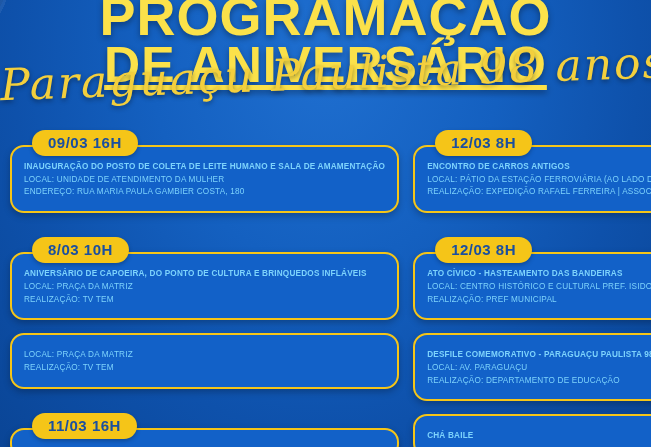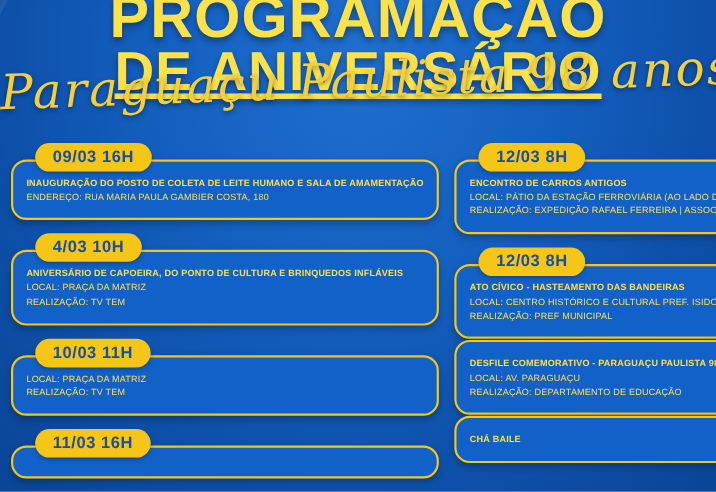--- a/index.html
+++ b/index.html
@@ -44,42 +44,42 @@
     z-index:4;
     text-shadow:0 2px 5px rgba(0,0,0,0.4);
     white-space:nowrap;
     transform:rotate(-2deg);
   }
   .columns{
     position:absolute;top:130px;left:0;right:0;bottom:0;
     display:flex;gap:14px;padding:0 10px;z-index:2;
   }
   .col{flex:1;display:flex;flex-direction:column;gap:8px;}
-  .event{position:relative;margin-bottom:4px;}
+  .event{position:relative;margin-bottom:16px;}
   .date-pill{
     display:inline-block;
     background:#f5c518;
     color:#1a4fa0;
     font-weight:bold;
     font-size:15px;
     padding:4px 16px 5px 16px;
     border-radius:16px;
     position:relative;
     z-index:3;
     margin-left:22px;
     box-shadow:0 2px 4px rgba(0,0,0,0.25);
     letter-spacing:0.5px;
   }
   .card{
     margin-top:-11px;
     background:#1261c8;
     border:2px solid #f5c518;
     border-radius:14px;
     padding:14px 12px 12px 12px;
-    color:#fde047;
+    color:#7dd3fc;
     box-shadow:0 3px 7px rgba(0,0,0,0.25);
   }
   .line{
     font-size:8.2px;
     line-height:1.55;
     letter-spacing:0.2px;
     white-space:nowrap;
     overflow:hidden;
     text-overflow:ellipsis;
   }
@@ -97,35 +97,35 @@
 <div class="script">Paraguaçu Paulista 98 anos</div>
 
 <div class="columns">
 
   <div class="col">
 
     <div class="event">
       <div class="date-pill">09/03 16H</div>
       <div class="card">
         <div class="line strong">INAUGURAÇÃO DO POSTO DE COLETA DE LEITE HUMANO E SALA DE AMAMENTAÇÃO</div>
+        <div class="line">LOCAL: UNIDADE DE ATENDIMENTO DA MULHER</div>
         <div class="line">ENDEREÇO: RUA MARIA PAULA GAMBIER COSTA, 180</div>
       </div>
     </div>
 
     <div class="event">
-      <div class="date-pill">4/03 10H</div>
+      <div class="date-pill">8/03 10H</div>
       <div class="card">
         <div class="line strong">ANIVERSÁRIO DE CAPOEIRA, DO PONTO DE CULTURA E BRINQUEDOS INFLÁVEIS</div>
         <div class="line">LOCAL: PRAÇA DA MATRIZ</div>
         <div class="line">REALIZAÇÃO: TV TEM</div>
       </div>
     </div>
 
     <div class="event">
-      <div class="date-pill">10/03 11H</div>
       <div class="card">
         <div class="line">LOCAL: PRAÇA DA MATRIZ</div>
         <div class="line">REALIZAÇÃO: TV TEM</div>
       </div>
     </div>
 
     <div class="event">
       <div class="date-pill">11/03 16H</div>
       <div class="card">
         

